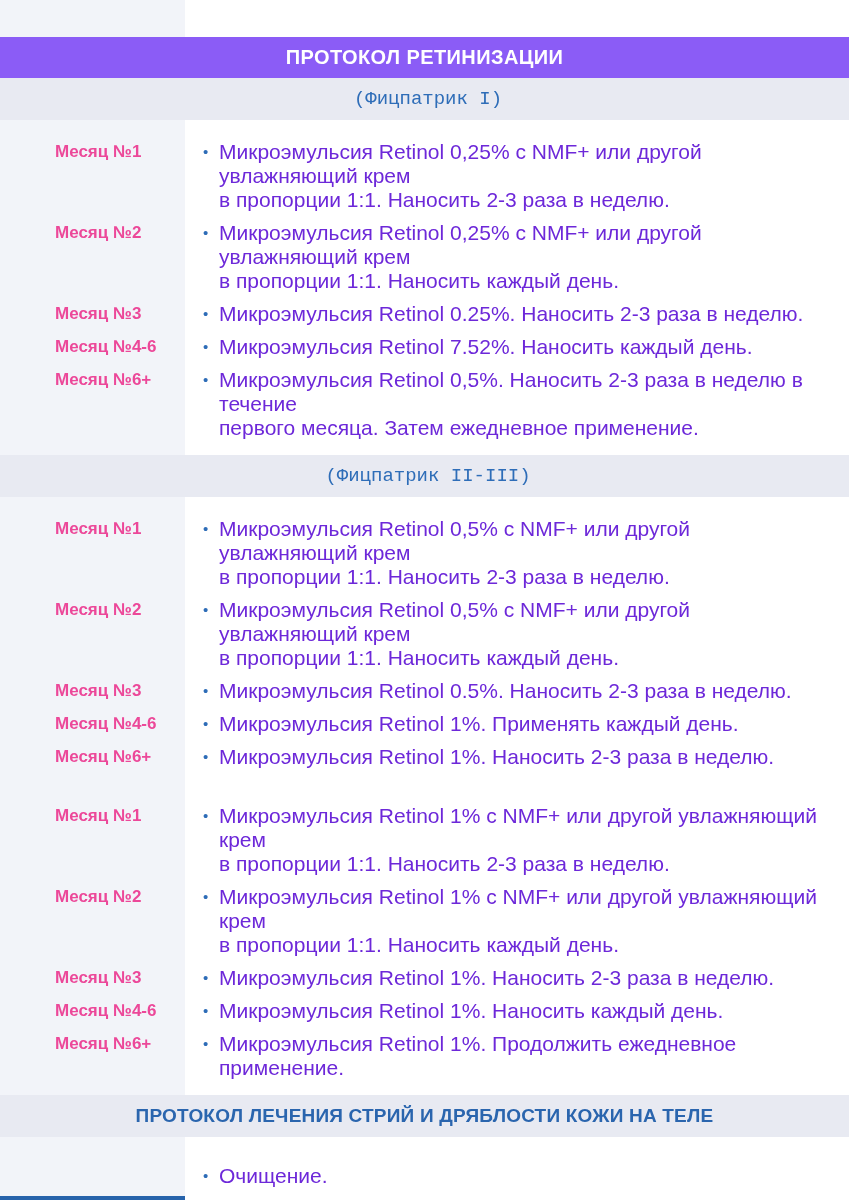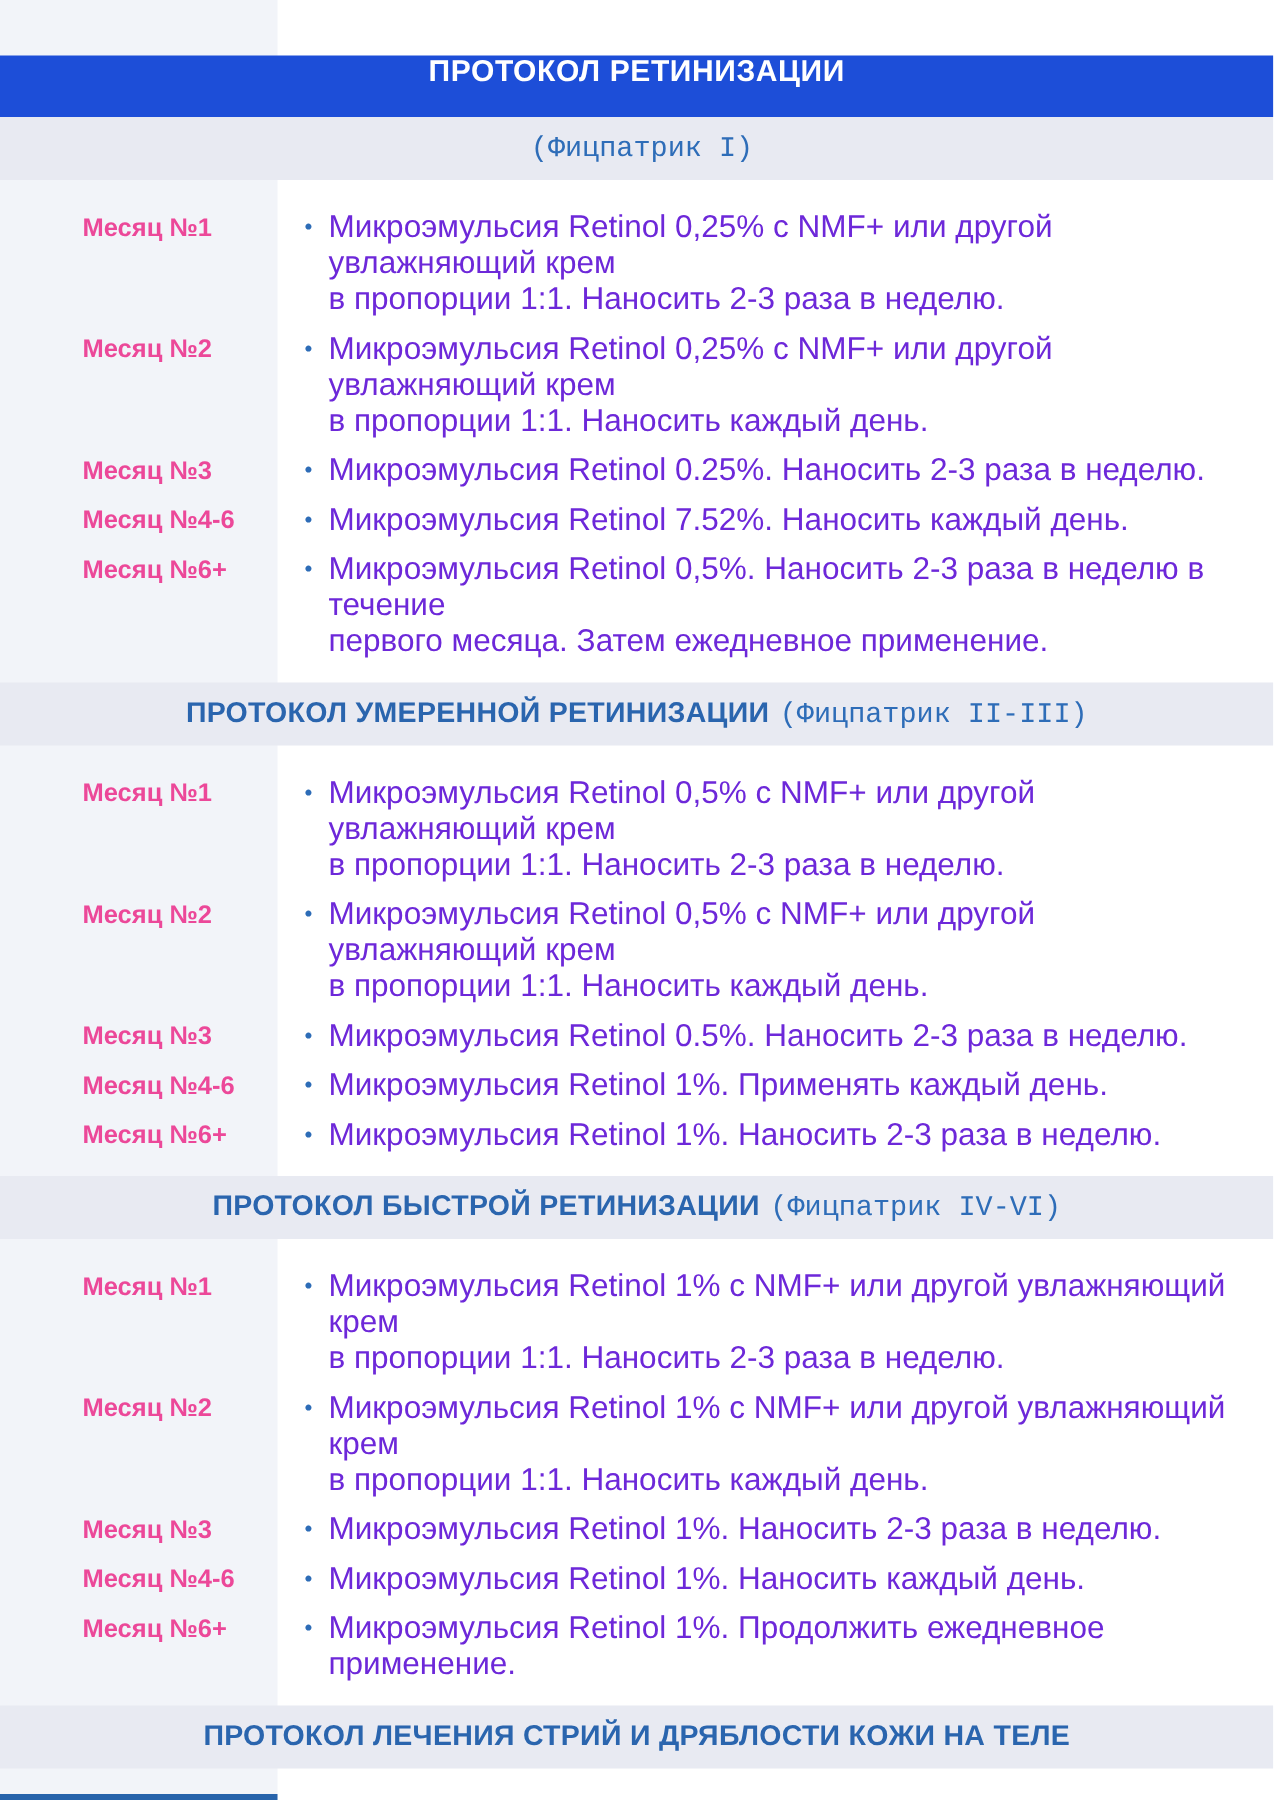--- a/index.html
+++ b/index.html
@@ -14,23 +14,24 @@
   .left-col-bg {
     position: absolute;
     left: 0; top: 0;
     width: 185px; height: 1200px;
     background: #f2f4f9;
   }
   .title-bar {
     position: relative;
     margin-top: 37px;
     height: 41px;
-    background: #1d4ed8;
+    background: #8b5cf6;
     color: #ffffff;
     display: flex;
+    align-items: center;
     justify-content: center;
     font-weight: bold;
     font-size: 20px;
     letter-spacing: 0.4px;
   }
   .sections { position: relative; }
   .band {
     height: 42px;
     background: #e8eaf2;
     display: flex;
@@ -134,21 +135,20 @@
       <span class="bullet">•</span>
       <span class="text">Микроэмульсия Retinol 0,5%. Наносить 2-3 раза в неделю в течение
 первого месяца. Затем ежедневное применение.</span>
     </div>
   </div>
 </div>
   </section>
 
   <section>
     <div class="band">
-      <span class="sec-title">ПРОТОКОЛ УМЕРЕННОЙ РЕТИНИЗАЦИИ</span>
       <span class="sec-sub">(Фицпатрик II-III)</span>
     </div>
     <div class="rows">
   <div class="row">
     <div class="label">Месяц №1</div>
     <div class="content">
       <span class="bullet">•</span>
       <span class="text">Микроэмульсия Retinol 0,5% с NMF+ или другой увлажняющий крем
 в пропорции 1:1. Наносить 2-3 раза в неделю.</span>
     </div>
@@ -183,24 +183,20 @@
     <div class="label">Месяц №6+</div>
     <div class="content">
       <span class="bullet">•</span>
       <span class="text">Микроэмульсия Retinol 1%. Наносить 2-3 раза в неделю.</span>
     </div>
   </div>
 </div>
   </section>
 
   <section>
-    <div class="band">
-      <span class="sec-title">ПРОТОКОЛ БЫСТРОЙ РЕТИНИЗАЦИИ</span>
-      <span class="sec-sub">(Фицпатрик IV-VI)</span>
-    </div>
     <div class="rows">
   <div class="row">
     <div class="label">Месяц №1</div>
     <div class="content">
       <span class="bullet">•</span>
       <span class="text">Микроэмульсия Retinol 1% с NMF+ или другой увлажняющий крем
 в пропорции 1:1. Наносить 2-3 раза в неделю.</span>
     </div>
   </div>
 

